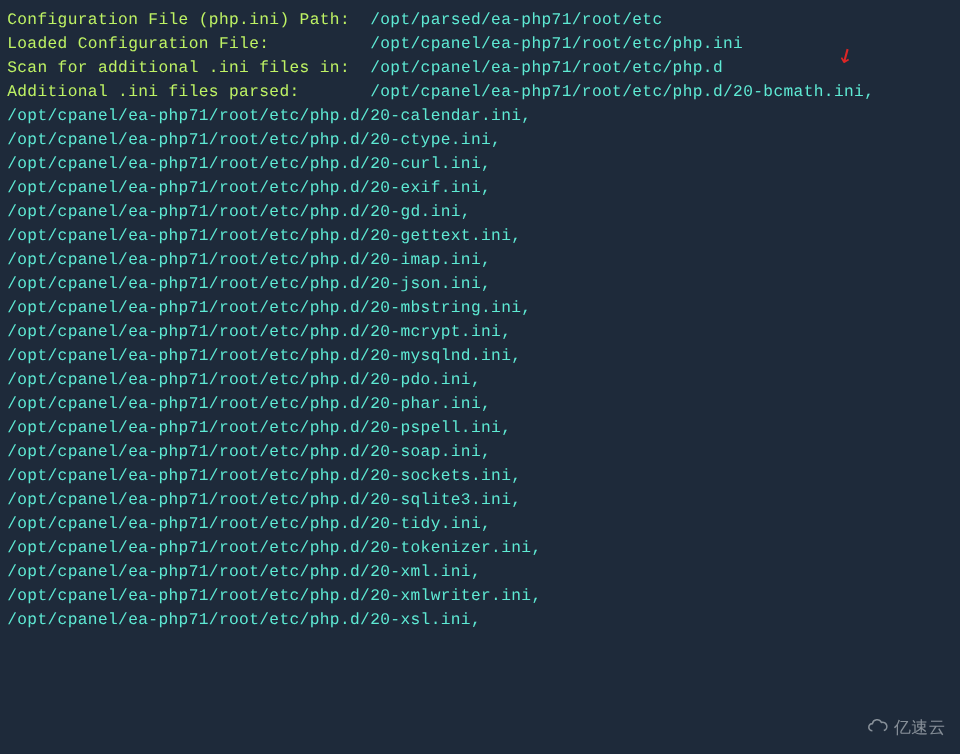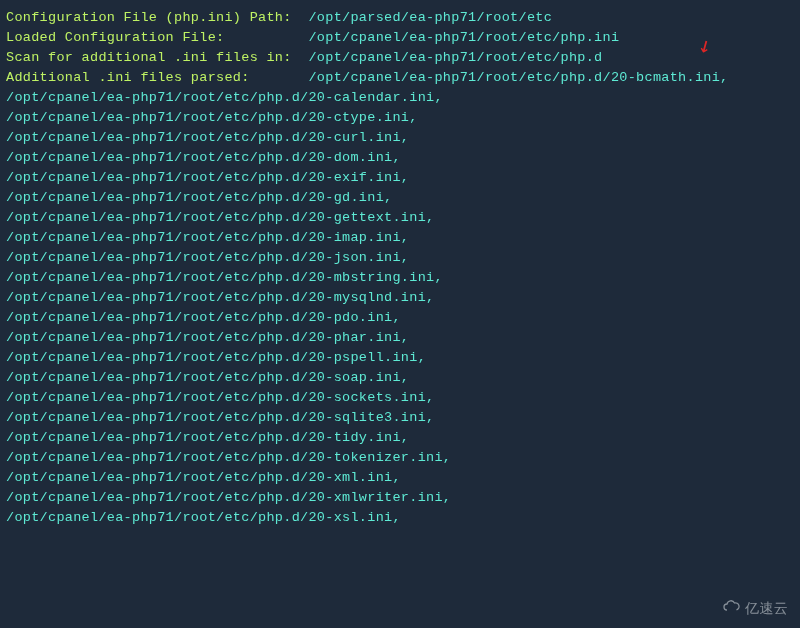--- a/index.html
+++ b/index.html
@@ -35,21 +35,21 @@
       color: #dc2626;
       font-size: 22px;
       transform: rotate(-30deg);
       pointer-events: none;
     }
     .watermark {
       position: absolute;
       bottom: 10px;
       right: 12px;
       color: rgba(220, 225, 230, 0.55);
-      font-family: Liberation Sans, sans-serif;
+      font-family: Liberation Serif, serif;
       font-size: 14px;
       display: flex;
       align-items: center;
       gap: 4px;
       pointer-events: none;
     }
     .watermark-icon { font-size: 16px; }
   </style>
 </head>
 <body>
@@ -62,27 +62,27 @@
   <div class="term-line"><span class="label">Loaded Configuration File:          </span><span class="value">/opt/cpanel/ea-php71/root/etc/php.ini</span></div>
 
   <div class="term-line"><span class="label">Scan for additional .ini files in:  </span><span class="value">/opt/cpanel/ea-php71/root/etc/php.d</span></div>
 
   <div class="term-line"><span class="label">Additional .ini files parsed:       </span><span class="value">/opt/cpanel/ea-php71/root/etc/php.d/20-bcmath.ini,</span></div>
 
   <div id="ini-list">
       <div class="term-line value">/opt/cpanel/ea-php71/root/etc/php.d/20-calendar.ini,</div>
       <div class="term-line value">/opt/cpanel/ea-php71/root/etc/php.d/20-ctype.ini,</div>
       <div class="term-line value">/opt/cpanel/ea-php71/root/etc/php.d/20-curl.ini,</div>
-      <div class="term-line value">/opt/cpanel/ea-php71/root/etc/php.d/20-dom.ini,</div>
       <div class="term-line value">/opt/cpanel/ea-php71/root/etc/php.d/20-exif.ini,</div>
       <div class="term-line value">/opt/cpanel/ea-php71/root/etc/php.d/20-gd.ini,</div>
       <div class="term-line value">/opt/cpanel/ea-php71/root/etc/php.d/20-gettext.ini,</div>
       <div class="term-line value">/opt/cpanel/ea-php71/root/etc/php.d/20-imap.ini,</div>
       <div class="term-line value">/opt/cpanel/ea-php71/root/etc/php.d/20-json.ini,</div>
       <div class="term-line value">/opt/cpanel/ea-php71/root/etc/php.d/20-mbstring.ini,</div>
+      <div class="term-line value">/opt/cpanel/ea-php71/root/etc/php.d/20-mcrypt.ini,</div>
       <div class="term-line value">/opt/cpanel/ea-php71/root/etc/php.d/20-mysqlnd.ini,</div>
       <div class="term-line value">/opt/cpanel/ea-php71/root/etc/php.d/20-pdo.ini,</div>
       <div class="term-line value">/opt/cpanel/ea-php71/root/etc/php.d/20-phar.ini,</div>
       <div class="term-line value">/opt/cpanel/ea-php71/root/etc/php.d/20-pspell.ini,</div>
       <div class="term-line value">/opt/cpanel/ea-php71/root/etc/php.d/20-soap.ini,</div>
       <div class="term-line value">/opt/cpanel/ea-php71/root/etc/php.d/20-sockets.ini,</div>
       <div class="term-line value">/opt/cpanel/ea-php71/root/etc/php.d/20-sqlite3.ini,</div>
       <div class="term-line value">/opt/cpanel/ea-php71/root/etc/php.d/20-tidy.ini,</div>
       <div class="term-line value">/opt/cpanel/ea-php71/root/etc/php.d/20-tokenizer.ini,</div>
       <div class="term-line value">/opt/cpanel/ea-php71/root/etc/php.d/20-xml.ini,</div>

